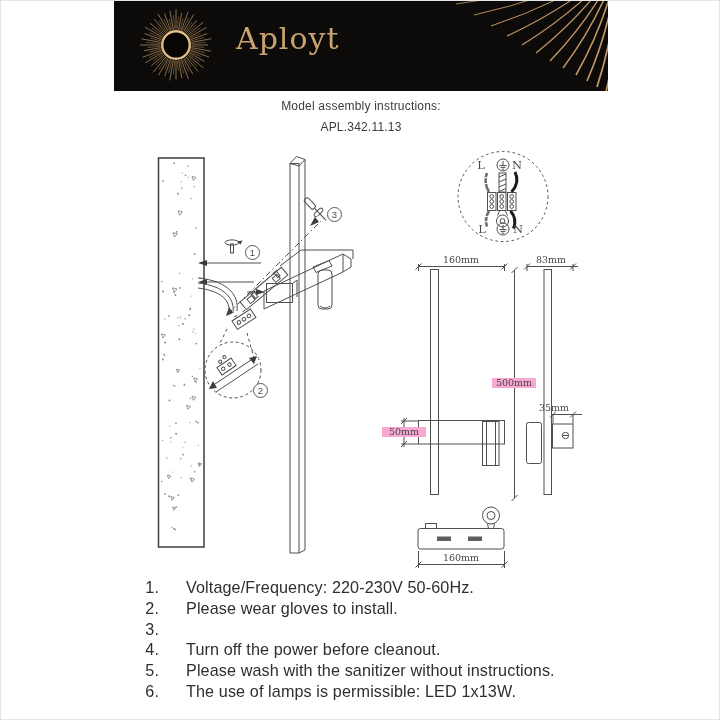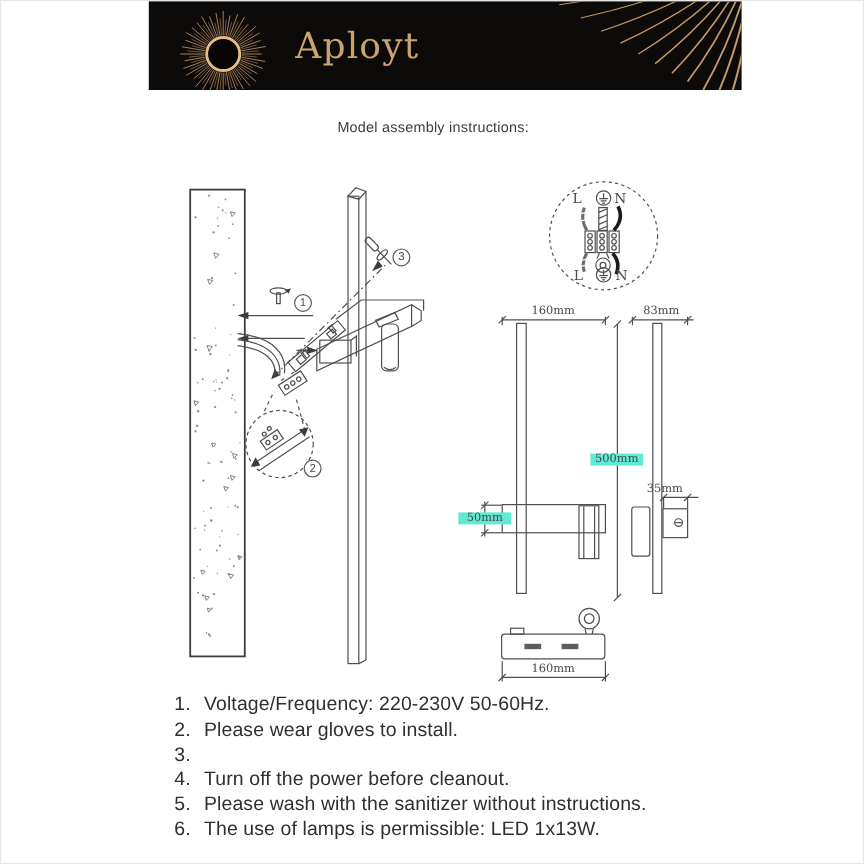--- a/index.html
+++ b/index.html
@@ -1,46 +1,46 @@
 <!DOCTYPE html>
 <html><head>
 <meta charset="utf-8">
 <style>
   html,body{margin:0;padding:0;background:#fff;}
   #page{position:relative;width:720px;height:720px;background:#ffffff;overflow:hidden;
         font-family:"Liberation Sans",sans-serif;border:1px solid #e6e6e6;box-sizing:border-box;}
 
   
-  #band{position:absolute;left:123px;top:0;width:494px;height:74px;background:#0d0b09;overflow:hidden;text-align:right;}
+  #band{position:absolute;left:113px;top:0;width:494px;height:90px;background:#0d0b09;overflow:hidden;text-align:right;}
   #sunburst{position:absolute;left:20px;top:2px;}
   .brand{position:absolute;left:122px;top:23px;font-family:"DejaVu Serif",serif;
          font-size:30px;font-weight:400;color:#c9a470;letter-spacing:1px;line-height:1;}
   #corner-rays{position:absolute;right:0;top:0;}
 
   
   .title-line{position:absolute;left:0;width:720px;text-align:center;color:#3b3b3b;
               font-weight:500;font-size:12px;letter-spacing:.2px;}
   #title-heading{top:98px;}
   #title-model{top:119px;}
 
   
   .dim-label{position:absolute;width:44px;text-align:center;font-family:"DejaVu Serif",serif;
              font-size:9.5px;color:#474747;line-height:10px;}
-  .dim-label.bg{background:#5eead4;}
+  .dim-label.bg{background:#f9a8d4;}
   .wire-label{position:absolute;width:14px;text-align:center;font-family:"DejaVu Serif",serif;
               font-size:11.5px;color:#4a4a4a;line-height:12px;}
   .callout{position:absolute;width:13px;height:13px;border:1px solid #585858;border-radius:50%;
            font-size:9.5px;color:#4a4a4a;text-align:center;line-height:13px;background:#fff;}
 
   
   #instructions{position:absolute;left:0;top:576px;width:720px;}
   .instr{display:flex;padding-left:140px;font-size:16.2px;line-height:20.8px;
          color:#2f2f2f;font-weight:500;letter-spacing:.1px;}
   .instr .num{width:18px;text-align:right;flex:none;}
-  .instr .txt{margin-left:11px;}
+  .instr .txt{margin-left:27px;}
 
   svg{display:block;}
   #diagram-svg{position:absolute;left:0;top:0;pointer-events:none;}
 </style>
 </head>
 <body>
 
 <div id="page">
 
   <div id="band">
@@ -131,20 +131,21 @@
         <path d="M188,-36 Q161.3442203299149,17.20215606702305 120,60" fill="none" stroke="#c49a67" stroke-width="1.34"></path>
         <path d="M188,-36 Q168.43904181372366,19.739294172376717 133,67" fill="none" stroke="#c49a67" stroke-width="1.43"></path>
         <path d="M188,-36 Q175.40796547561436,22.210314090689117 146,74" fill="none" stroke="#c49a67" stroke-width="1.52"></path>
         <path d="M188,-36 Q181.19486912584816,24.323628818114592 157,80" fill="none" stroke="#c49a67" stroke-width="1.61"></path>
         <path d="M188,-36 Q186.36956046110777,26.526727620354617 167,86" fill="none" stroke="#c49a67" stroke-width="1.70"></path>
         <path d="M188,-36 Q190.9600909532215,28.346622767233526 176,91" fill="none" stroke="#c49a67" stroke-width="1.79"></path>
       </svg>
   </div>
 
   <div id="title-heading" class="title-line">Model assembly instructions:</div>
+  <div id="title-model" class="title-line">APL.342.11.13</div>
 
   <svg id="diagram-svg" width="720" height="720" viewBox="0 0 720 720" fill="none" stroke="#4f4f4f" stroke-width="1">
 
     <g>
 
       <rect x="157.5" y="157" width="45.5" height="389" stroke="#3d3d3d" stroke-width="1.5"></rect>
       <g id="wall-speckles">
           <polygon points="160.5,332.95013822914916 164.5711125948379,333.9679163778586 161.92488940819328,337.0212508239871" fill="none" stroke="#6a6a6a" stroke-width="0.7"></polygon>
           <circle cx="173.1988456551553" cy="527.7147293451853" r="0.98" fill="#8d8d8d" stroke="none"></circle>
           <circle cx="192.0525481540608" cy="330.95805029640906" r="0.67" fill="#8d8d8d" stroke="none"></circle>

